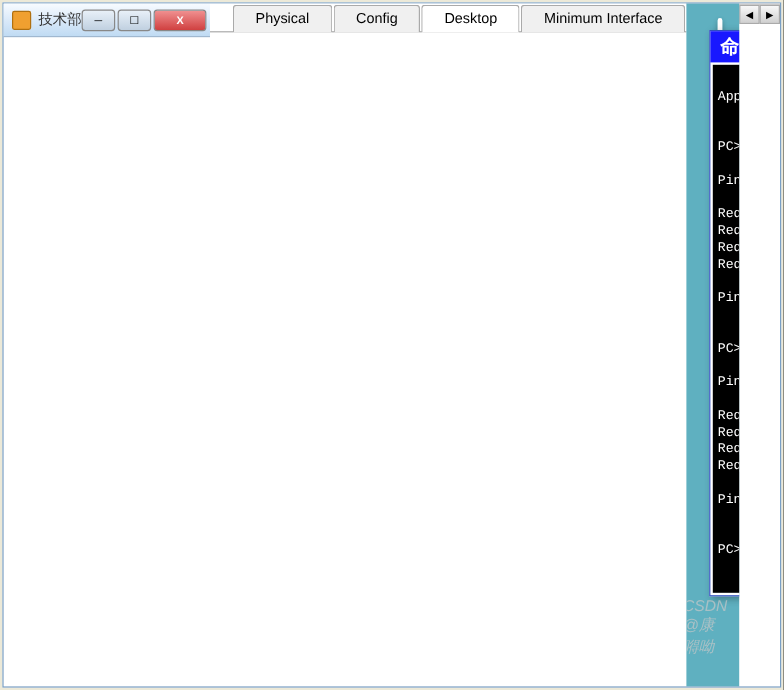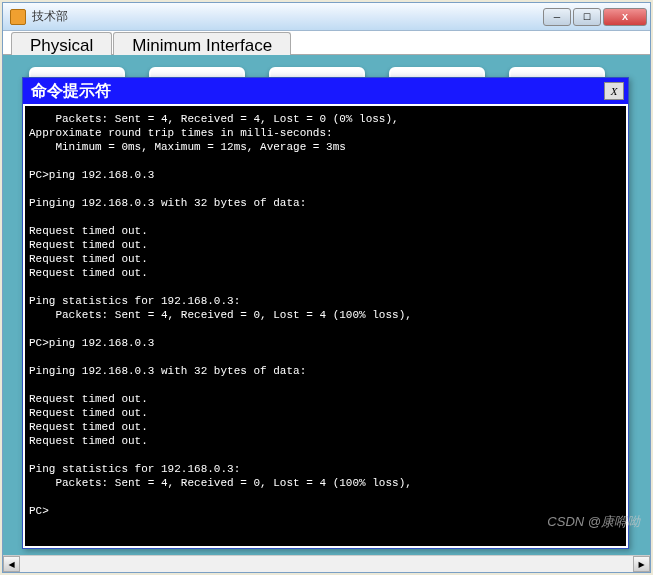--- a/index.html
+++ b/index.html
@@ -1,26 +1,26 @@
 <!DOCTYPE html>
 <html><head>
 <meta charset="utf-8">
 <style>
 * { box-sizing: border-box; margin: 0; padding: 0; }
 body { width: 653px; height: 575px; font-family: "Microsoft YaHei", Arial, sans-serif; background: #ece9d8; overflow: hidden; }
-.outer-window { width: 649px; height: 571px; margin: 2px; border: 1px solid #7a9fc4; background: #fff; display: flex; flex-direction: column; }
+.outer-window { width: 649px; height: 571px; margin: 2px; border: 1px solid #7a9fc4; background: #fff; display: flex; flex-direction: row; }
 .titlebar { height: 28px; background: linear-gradient(#f7fbff, #dbeaf9 50%, #c0dbf3); display: flex; align-items: center; padding: 0 3px; border-bottom: 1px solid #a0b8d0; }
 .titlebar-icon { width: 16px; height: 16px; margin: 0 4px; background: #f0a030; border: 1px solid #b07010; border-radius: 2px; }
 .titlebar-text { flex: 1; font-size: 12px; color: #333; padding-left: 2px; }
 .window-controls { display: flex; gap: 2px; }
 .win-btn { width: 28px; height: 18px; border: 1px solid #888; border-radius: 3px; font-size: 9px; display: flex; align-items: center; justify-content: center; cursor: pointer; }
 .win-btn.min { background: linear-gradient(#e8f0f8, #c0d0e0); }
 .win-btn.max { background: linear-gradient(#e8f0f8, #c0d0e0); }
 .win-btn.close { background: linear-gradient(#f09090, #d04040); width: 44px; color: #fff; font-weight: bold; }
-.tabs { display: flex; height: 24px; background: #fff; border-bottom: 1px solid #aaa; padding-left: 8px; font-size: 17px; }
+.tabs { display: flex; height: 24px; background: #fff; border-bottom: 1px solid #aaa; padding-left: 19px; font-size: 12px; }
 .tab { padding: 3px 18px; border: 1px solid #aaa; border-bottom: none; margin-right: 1px; background: #f0f0f0; border-radius: 3px 3px 0 0; cursor: pointer; position: relative; top: 1px; }
 .tab.active { background: #fff; border-top: 1px solid #aaa; }
 .content-area { flex: 1; background: #5fb0c0; padding: 8px; position: relative; overflow: hidden; }
 .desktop-icons { display: flex; gap: 24px; padding: 4px 18px; }
 .dicon { width: 96px; height: 40px; background: linear-gradient(#fff, #c8d8e8); border: 2px solid #fff; border-radius: 6px 6px 0 0; box-shadow: 0 2px 4px rgba(0,0,0,.3); }
 .cmd-window { position: absolute; left: 19px; top: 22px; width: 607px; height: 472px; border: 1px solid #3050c0; background: #fff; display: flex; flex-direction: column; box-shadow: 2px 2px 6px rgba(0,0,0,.3); }
 .cmd-title { height: 26px; background: #1818ff; display: flex; align-items: center; padding: 0 4px; }
 .cmd-title-text { flex: 1; color: #fff; font-size: 16px; font-weight: bold; padding-left: 4px; }
 .cmd-close { width: 20px; height: 18px; background: #e0e0e0; border: 1px solid #888; font-size: 11px; display: flex; align-items: center; justify-content: center; cursor: pointer; font-family: serif; font-style: italic; }
 .cmd-body { flex: 1; background: #000; color: #fff; font-family: "Courier New", monospace; font-size: 11px; line-height: 14px; padding: 6px 4px; font-weight: normal; white-space: pre; overflow: hidden; margin: 2px; }
@@ -38,20 +38,22 @@
     <div class="titlebar-text">技术部</div>
     <div class="window-controls">
       <div class="win-btn min">─</div>
       <div class="win-btn max">☐</div>
       <div class="win-btn close">X</div>
     </div>
   </div>
 
   <div class="tabs">
     <div class="tab">Physical</div>
+    <div class="tab">Config</div>
+    <div class="tab active">Desktop</div>
     <div class="tab">Minimum Interface</div>
   </div>
 
   <div class="content-area">
     <div class="desktop-icons">
       <div class="dicon"></div>
       <div class="dicon"></div>
       <div class="dicon"></div>
       <div class="dicon"></div>
       <div class="dicon"></div>

